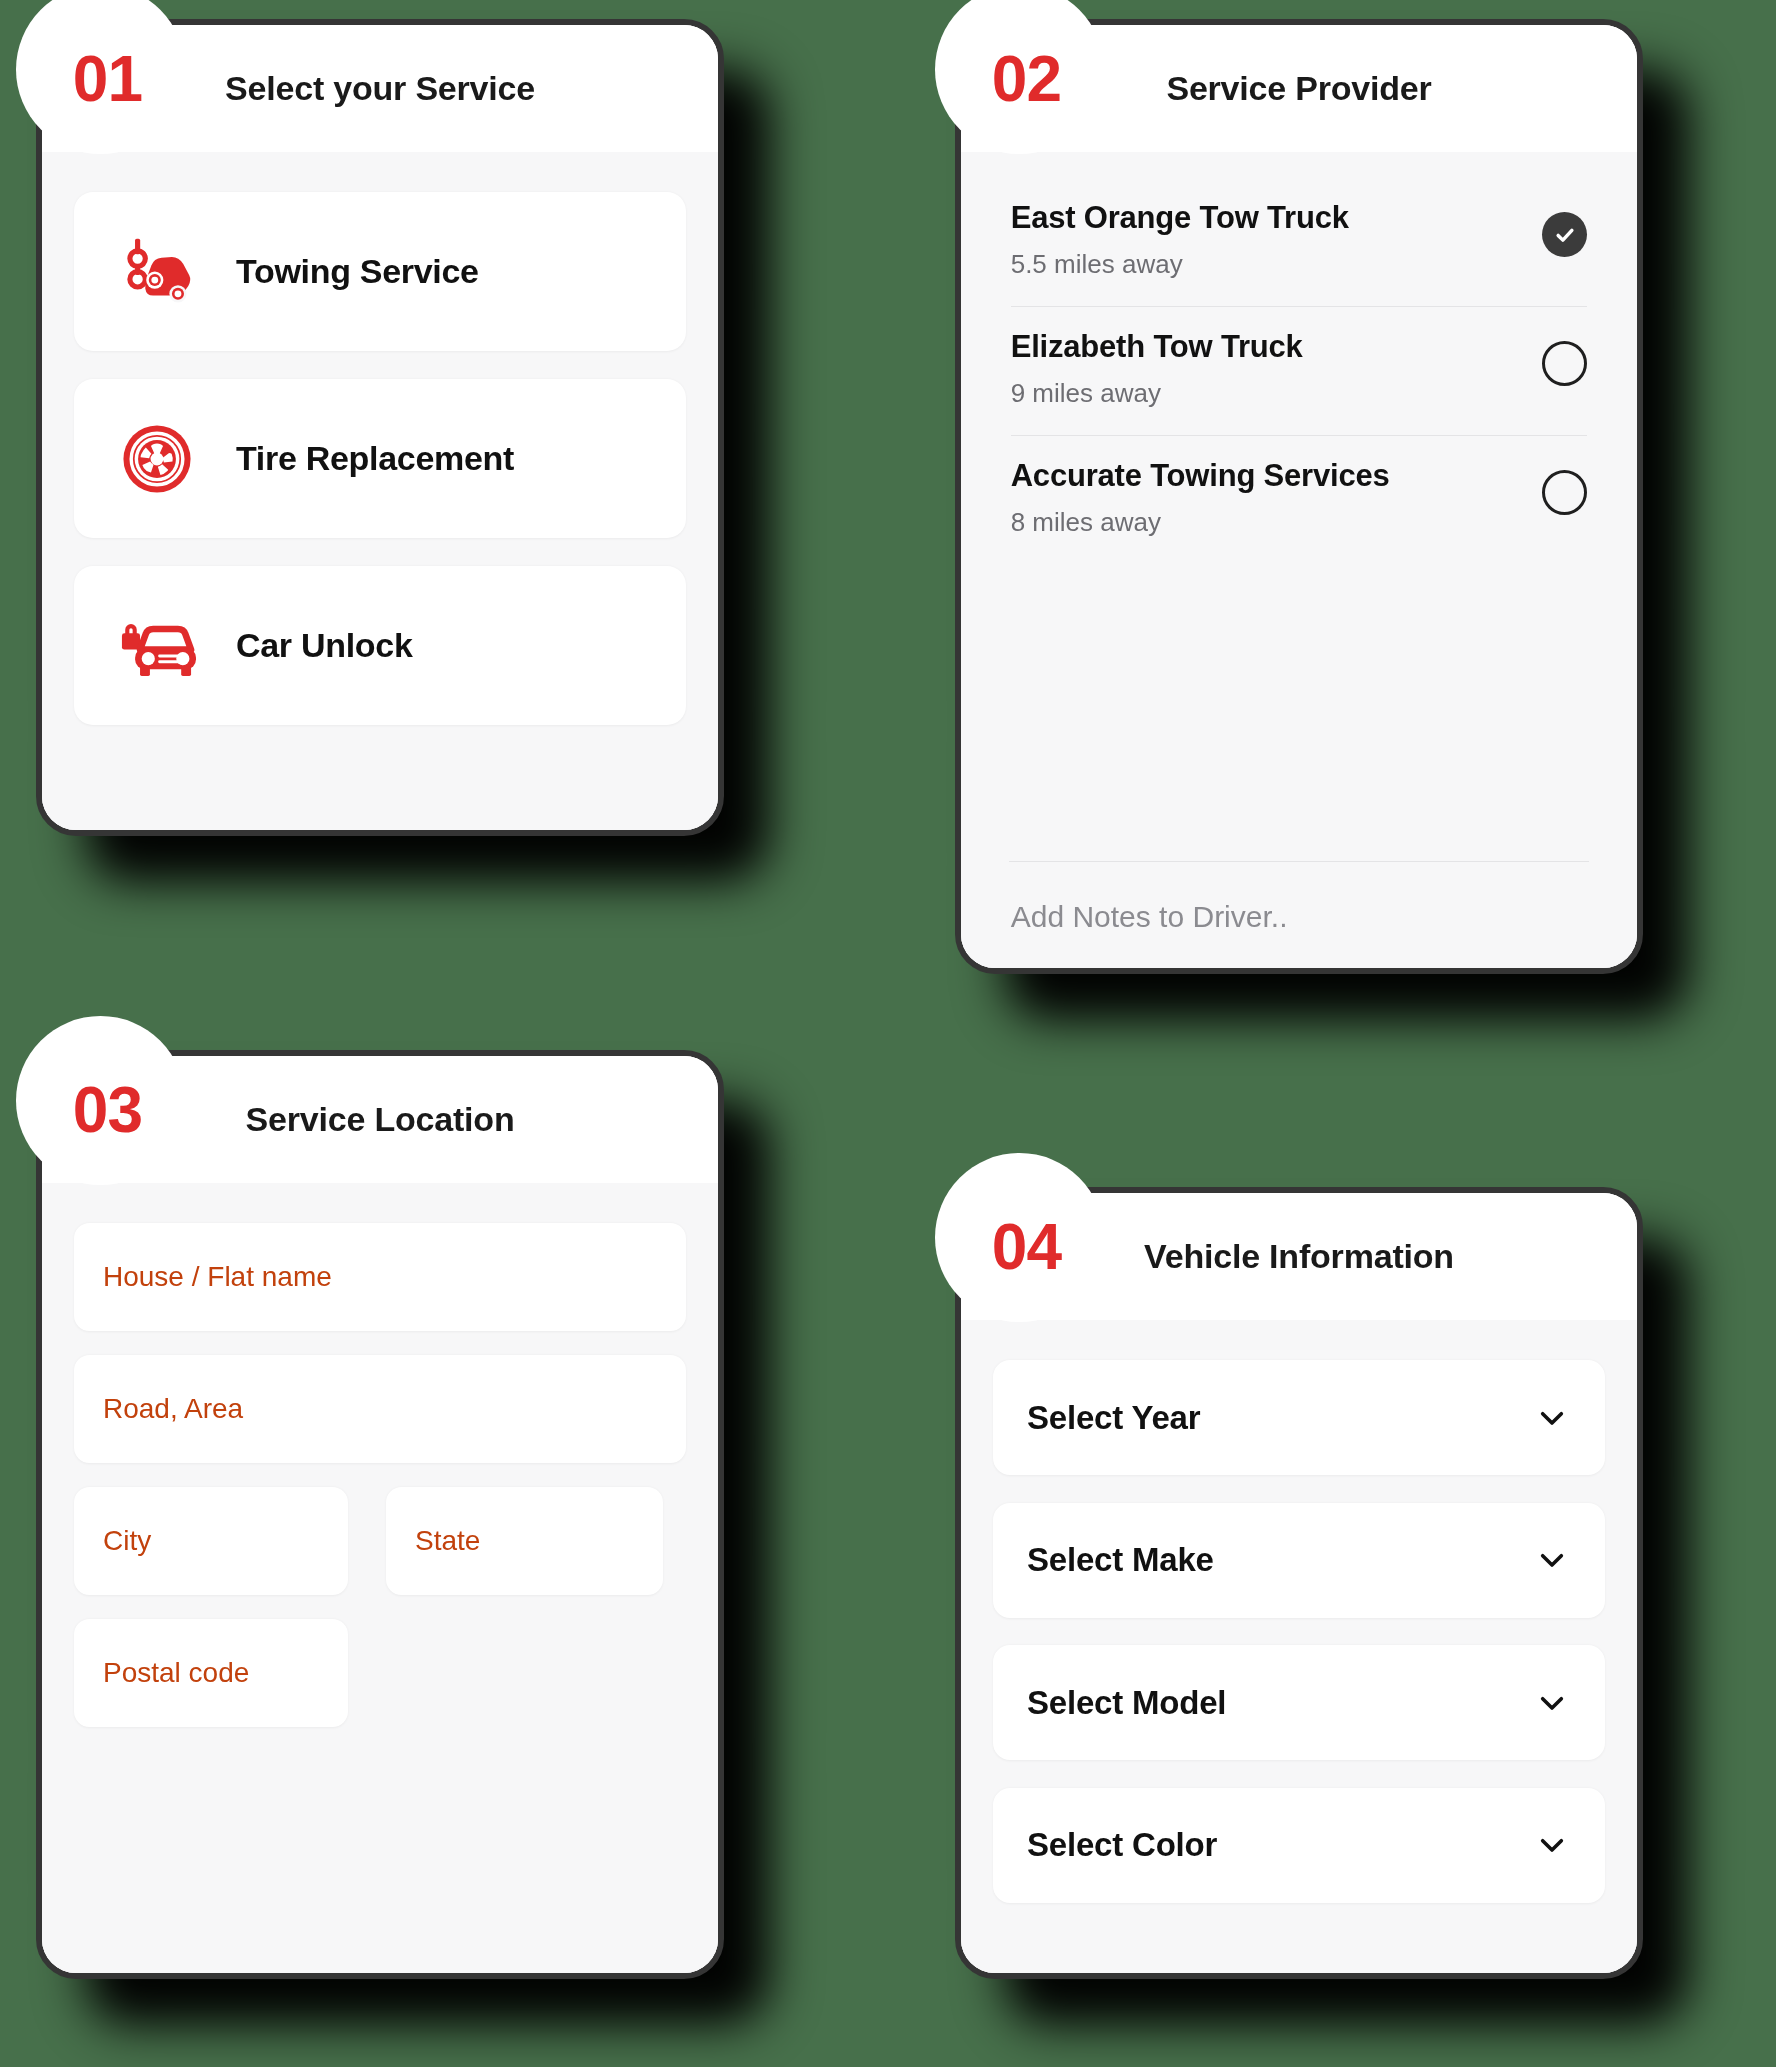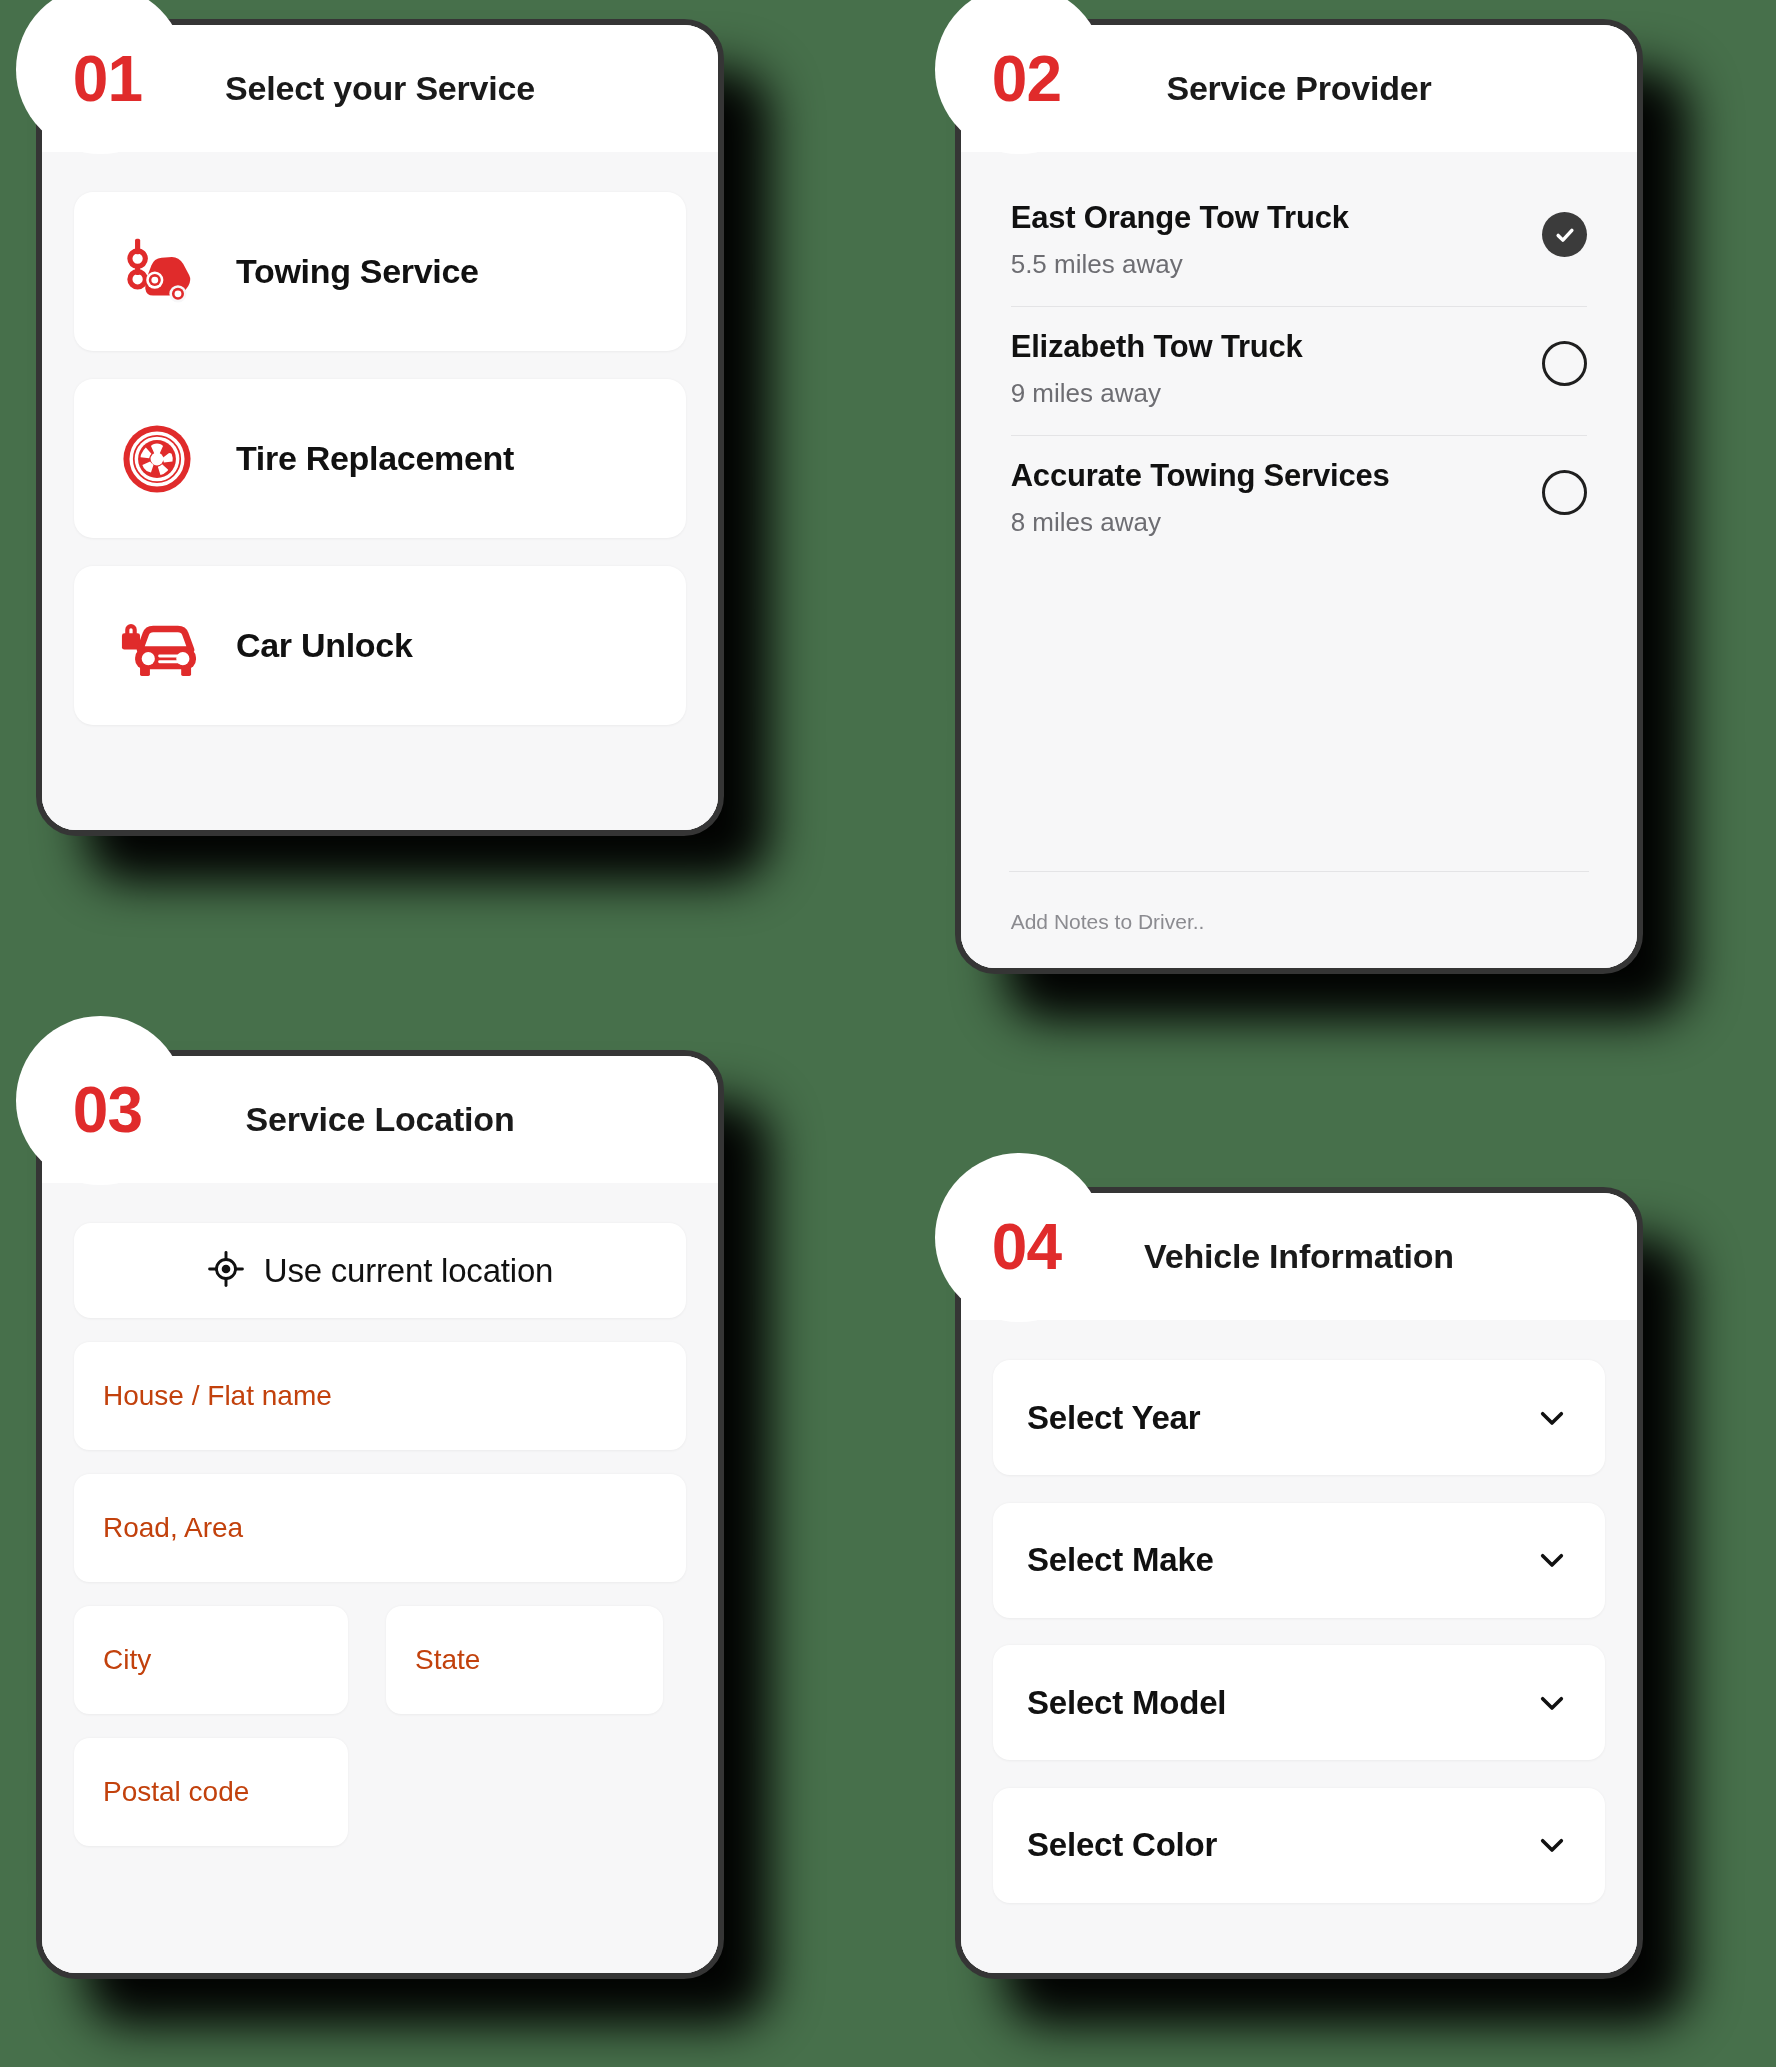--- a/index.html
+++ b/index.html
@@ -177,21 +177,21 @@
     display: flex; align-items: center; justify-content: center;
   }
   .prov-check.on  { background: #3b3b3b; border: none; }
   .prov-check.off { background: transparent; border: 3.4px solid #1f1f1f; }
   .prov-check.on svg { display: block; }
 
   .notes-bar {
     flex: 0 0 auto;
     border-top: 1.7px solid #e4e4e6;
     padding: 38px 1.7px 34px;
-    font-size: 21px;
+    font-size: 30px;
     color: #8b8b90;
   }
 
   
   .loc-wrap { display: flex; flex-direction: column; gap: 24px; }
   .loc-btn {
     background: #ffffff;
     border-radius: 17px;
     height: 95px;
     display: flex;
@@ -395,35 +395,20 @@
     <div class="card">
       <div class="card-inner">
 
         <div class="card-header">
           <div class="card-title">Service Location</div>
         </div>
 
         <div class="card-body">
           <div class="loc-wrap">
 
-            <div class="loc-btn">
-              <span>
-                <svg width="38" height="38" viewBox="0 0 44 44">
-                  <circle cx="22" cy="22" r="11" fill="none" stroke="#111" stroke-width="3.4"></circle>
-                  <circle cx="22" cy="22" r="5" fill="#111"></circle>
-                  <g stroke="#111" stroke-width="3.4" stroke-linecap="round">
-                    <line x1="22" y1="3" x2="22" y2="10"></line>
-                    <line x1="22" y1="34" x2="22" y2="41"></line>
-                    <line x1="3" y1="22" x2="10" y2="22"></line>
-                    <line x1="34" y1="22" x2="41" y2="22"></line>
-                  </g>
-                </svg>
-              </span>
-              <span class="loc-btn-label">Use current location</span>
-            </div>
 
             <div class="fld">
               <span class="fld-ph">House / Flat name</span>
             </div>
 
             <div class="fld">
               <span class="fld-ph">Road, Area</span>
             </div>
 
             <div class="fld-row">

